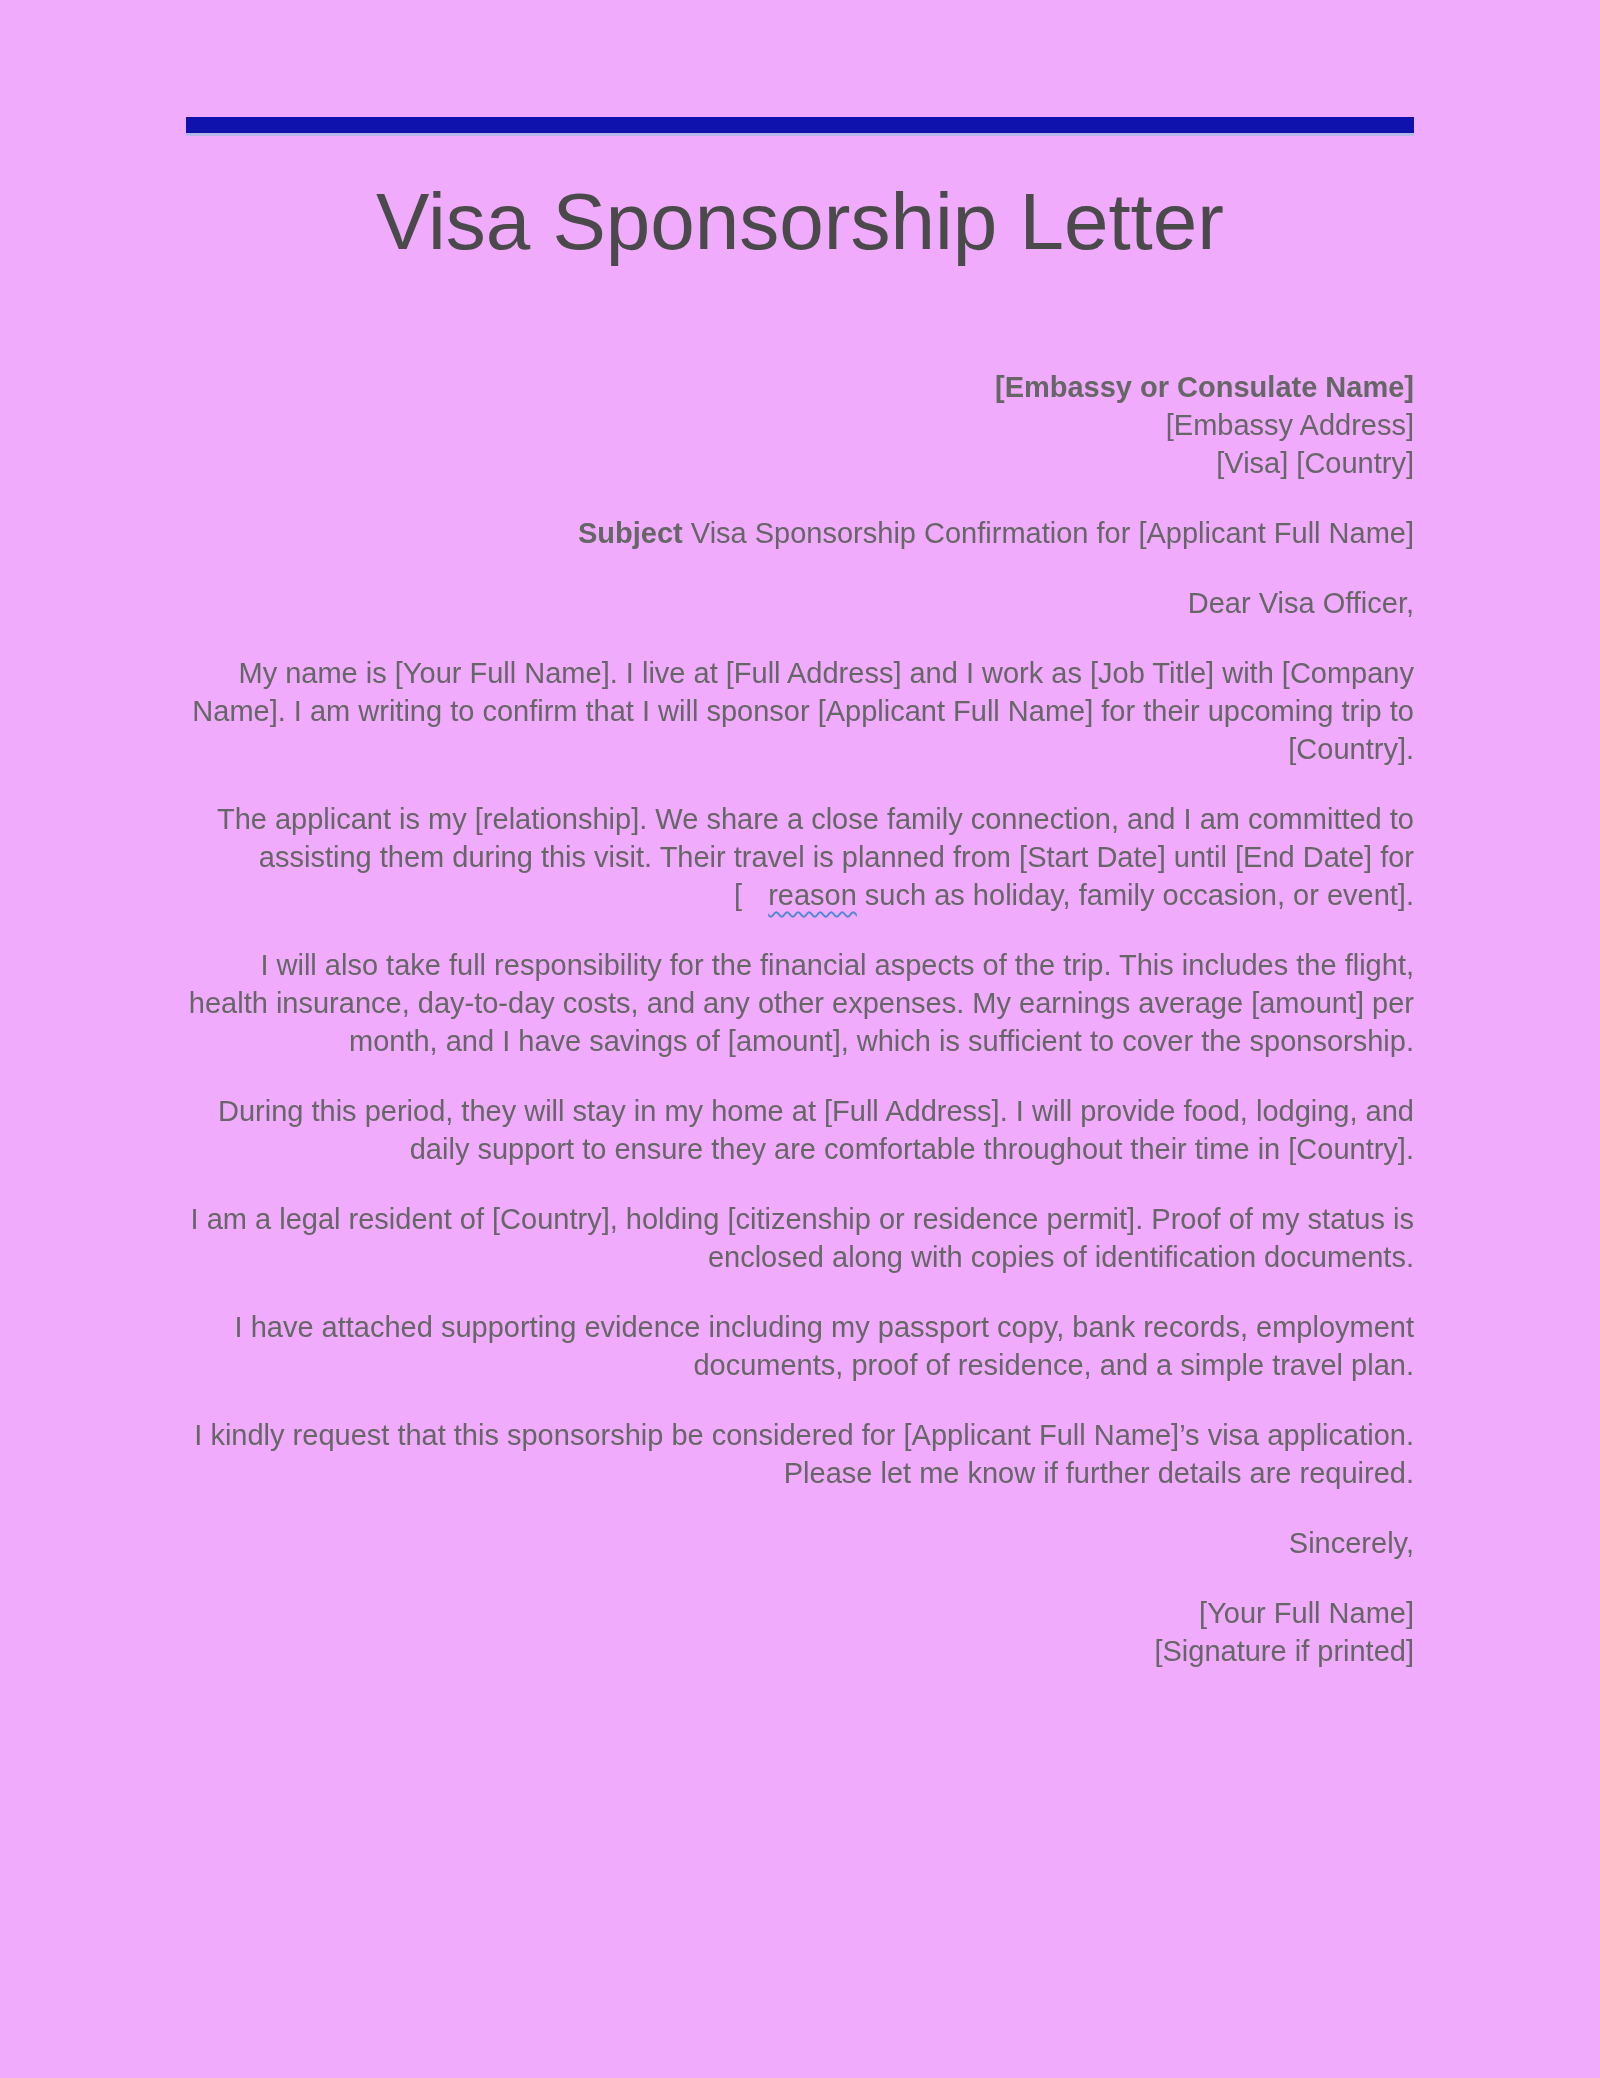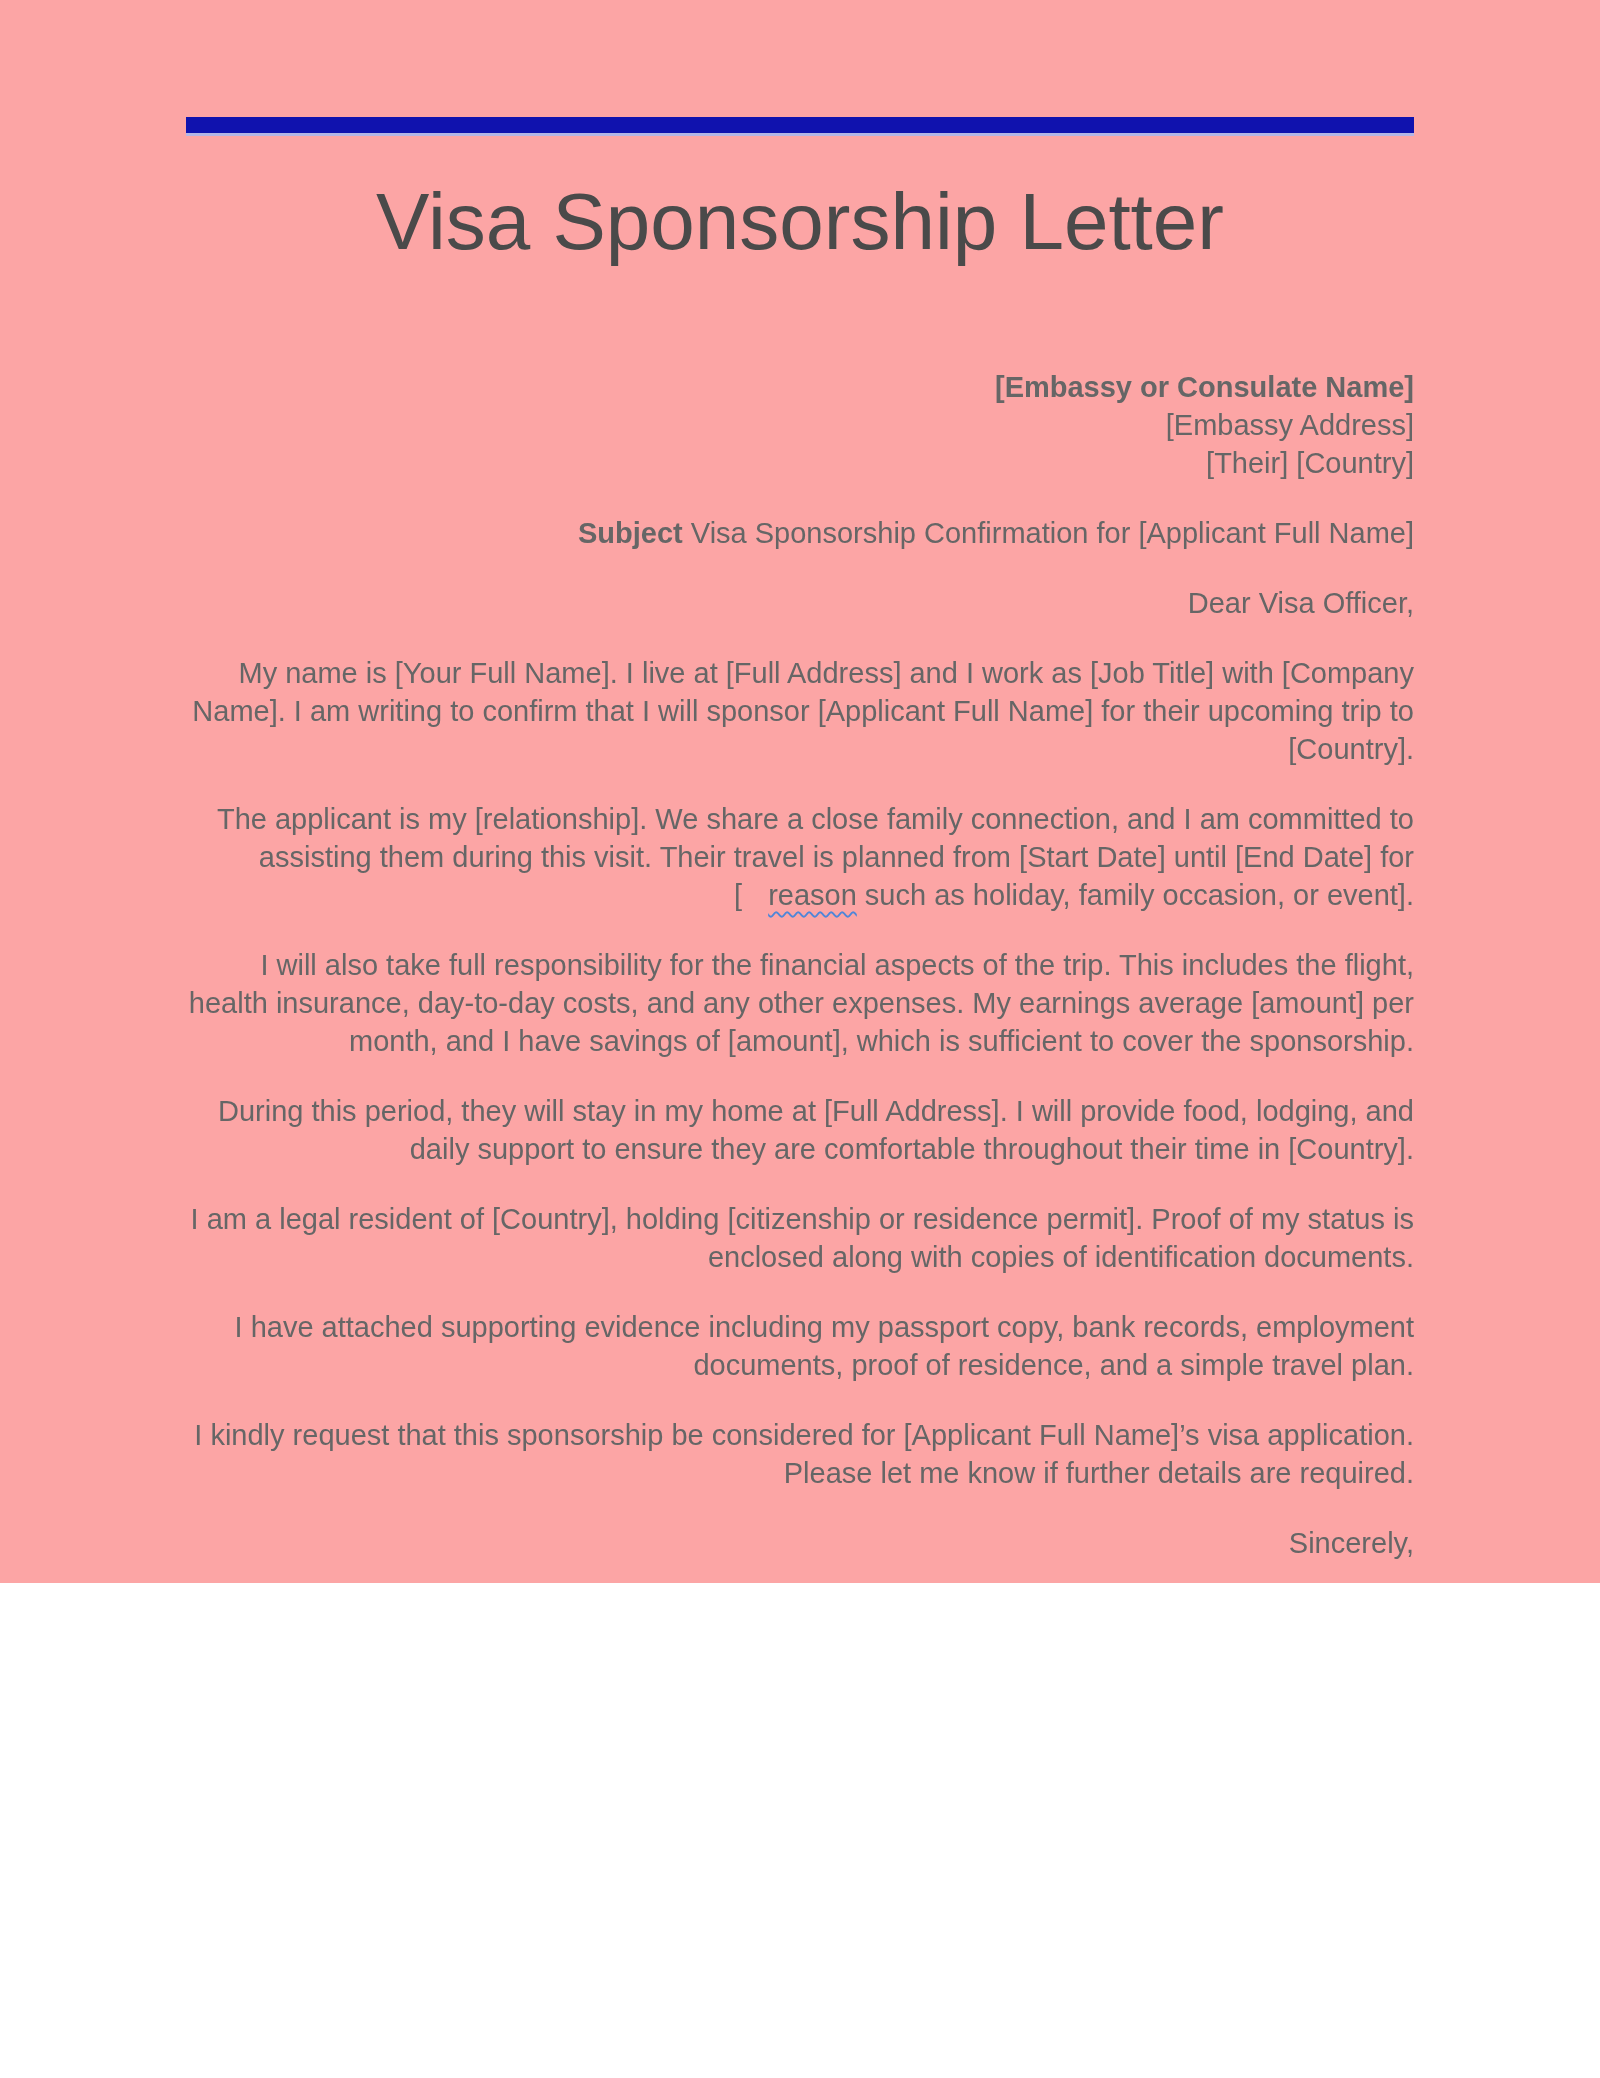--- a/index.html
+++ b/index.html
@@ -8,22 +8,22 @@
     background: #ffffff;
   }
   body {
     width: 1600px;
     height: 2078px;
     font-family: "Liberation Sans", "DejaVu Sans", sans-serif;
   }
   .page {
     position: relative;
     width: 1600px;
-    height: 1583px;
-    background: #fca5a5;
+    height: 2078px;
+    background: #f0abfc;
     overflow: hidden;
   }
   .accent-bar {
     width: 1228px;
     height: 16px;
     margin: 117px auto 0 auto;
     background: var(--accent_bar, #1012ae);
     border-bottom: 3px solid var(--accent_edge, #b3b6e6);
   }
   .doc-title {
@@ -66,21 +66,21 @@
 
   <div class="accent-bar"></div>
 
   <h1 class="doc-title">Visa Sponsorship Letter</h1>
 
   <div class="content">
 
     <p>
       <span class="bold">[Embassy or Consulate Name]</span><br>
       <span>[Embassy Address]</span><br>
-      <span>[Their] [Country]</span>
+      <span>[Visa] [Country]</span>
     </p>
 
     <p><span class="bold">Subject</span><span> Visa Sponsorship Confirmation for [Applicant Full Name]</span></p>
 
     <p>Dear Visa Officer,</p>
 
     <p>My name is [Your Full Name]. I live at [Full Address] and I work as [Job Title] with [Company Name]. I am writing to confirm that I will sponsor [Applicant Full Name] for their upcoming trip to [Country].</p>
 
     <p><span>The applicant is my [relationship]. We share a close family connection, and I am committed to assisting them during this visit. Their travel is planned from [Start Date] until [End Date] for [</span><span class="squiggle">reason</span><span> such as holiday, family occasion, or event].</span></p>
 

